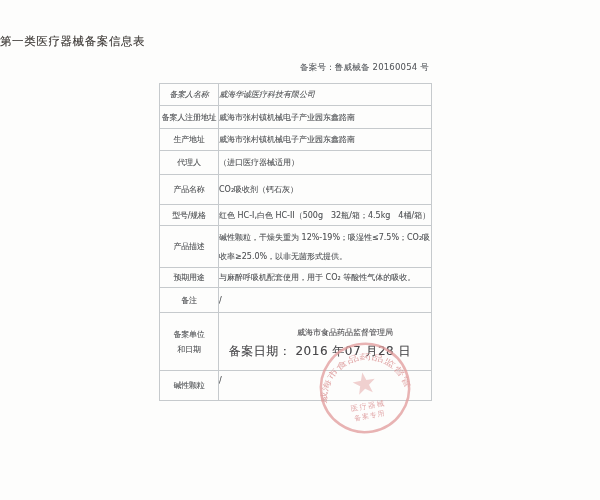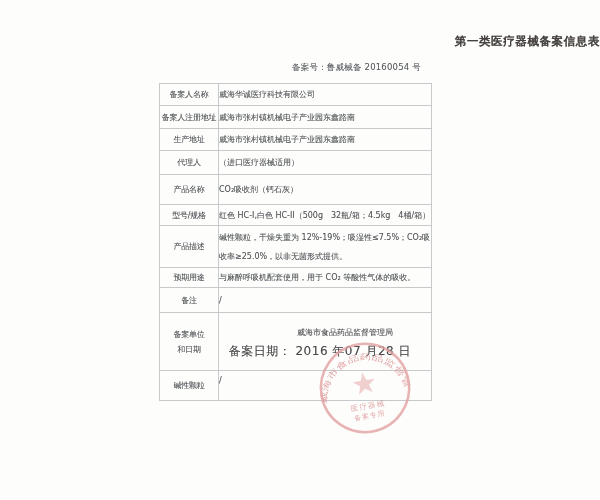--- a/index.html
+++ b/index.html
@@ -5,26 +5,26 @@
   html,body{margin:0;padding:0;}
   body{
     width:600px;height:500px;position:relative;overflow:hidden;
     background:#fdfdfc;
     font-family:"DejaVu Sans",sans-serif;
     color:#55575a;
     -webkit-font-smoothing:antialiased;
   }
   .page-title{
     position:absolute;top:34px;left:0;width:600px;
-    text-align:right;font-size:11.5px;font-weight:bold;
+    text-align:left;font-size:11.5px;font-weight:normal;
     color:#46423f;letter-spacing:0.6px;margin:0;
     text-shadow:0 0 0.5px rgba(70,66,63,.55);
   }
   .record-number{
-    position:absolute;top:62px;right:179px;
+    position:absolute;top:62px;right:171px;
     font-size:8.5px;color:#5d6064;letter-spacing:0.2px;
     text-shadow:0 0 0.4px rgba(93,96,100,.4);
   }
   table.info{
     position:absolute;left:159px;top:83px;width:273px;
     border-collapse:collapse;table-layout:fixed;
     font-size:8px;color:#55575a;
   }
   table.info td{
     border:1px solid #c6cacd;
@@ -32,21 +32,21 @@
     text-shadow:0 0 0.4px rgba(85,87,90,.4);
   }
   td.lbl{
     width:58px;text-align:center;vertical-align:middle;
     white-space:pre-line;line-height:15px;letter-spacing:-0.2px;
   }
   td.val{
     text-align:left;vertical-align:middle;
     padding-left:8px;padding-right:4px;line-height:13px;
   }
-  tr.r1{height:22px;} tr.r2{height:36px;} tr.r3{height:23px;}
+  tr.r1{height:22px;font-style:italic;} tr.r2{height:36px;} tr.r3{height:23px;}
   tr.r4{height:22px;} tr.r5{height:24px;} tr.r6{height:17px;}
   tr.r7{height:30px;} tr.r8{height:21px;} tr.r9{height:42px;}
   tr.r10{height:20px;} tr.r11{height:25px;} tr.r12{height:58px;}
   tr.r13{height:30px;}
   tr.r9 td.val{line-height:19px;}
   tr.r13 td.val{vertical-align:top;padding-top:3px;}
   td.filing{vertical-align:middle;}
   .filing-unit{
     text-align:right;padding-right:38px;font-size:8px;color:#504f52;
     margin-bottom:6px;

